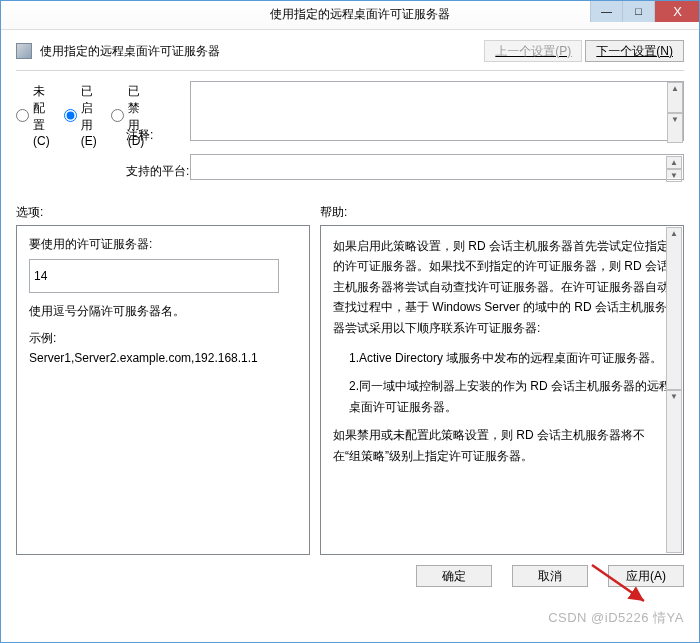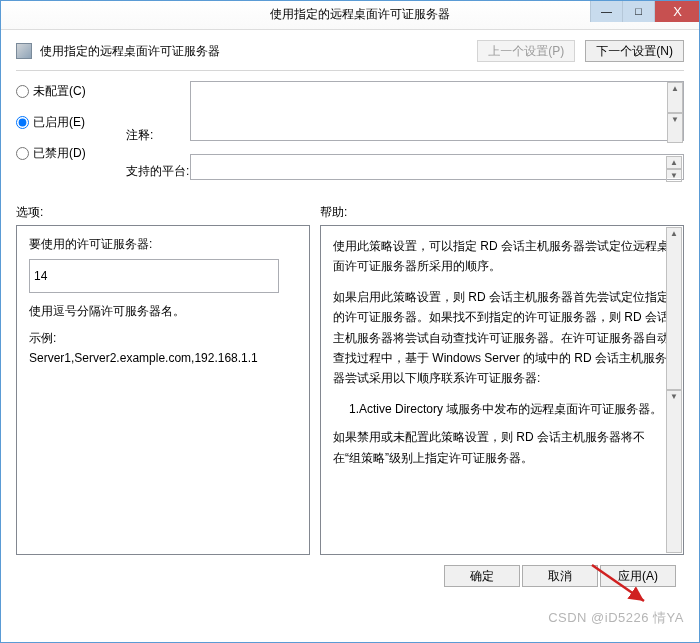--- a/index.html
+++ b/index.html
@@ -58,21 +58,22 @@
     .hdr-icon {
       width: 16px; height: 16px;
       background: linear-gradient(135deg, #d0d4d8, #8fa4b8);
       border: 1px solid #7a8a9a;
       margin-right: 8px;
     }
     .hdr-text { font-size: 12px; }
     .nav-btns {
       margin-left: auto;
       display: flex;
-      gap: 10px;
+      gap: 3px;
+      text-decoration: underline;
     }
     .btn {
       height: 22px;
       padding: 0 10px;
       font-size: 12px;
       background: #f0f0f0;
       border: 1px solid #adadad;
       cursor: default;
       display: inline-flex;
       align-items: center;
@@ -87,21 +88,21 @@
       border-top: 1px solid #d6d6d6;
       margin: 8px 0 10px 0;
     }
     .config-row {
       display: flex;
       align-items: flex-start;
     }
     .radio-col {
       width: 110px;
       display: flex;
-      flex-direction: column;
+      flex-direction: row;
       gap: 14px;
       padding-top: 2px;
     }
     .radio-item {
       display: flex;
       align-items: center;
       gap: 4px;
       font-size: 12px;
     }
     .radio-item input { margin: 0; }
@@ -184,22 +185,22 @@
       font-family: inherit;
     }
     .hint1 { margin-top: 10px; }
     .hint2 { margin-top: 10px; }
     .example { margin-top: 4px; word-break: break-all; }
     .help-p { margin-bottom: 10px; }
     .help-indent { padding-left: 16px; margin-bottom: 8px; }
     .footer {
       display: flex;
       justify-content: flex-end;
-      gap: 2px;
-      padding: 10px 24px 0 0;
+      gap: 20px;
+      padding: 10px 16px 0 0;
       position: relative;
     }
     .footer .btn { width: 76px; justify-content: center; }
     .arrow-overlay {
       position: absolute;
       right: 42px;
       bottom: 32px;
       pointer-events: none;
     }
     .watermark {
@@ -298,23 +299,23 @@
 
   <div class="panels">
     <div class="panel left">
       <div class="opt-label">要使用的许可证服务器:</div>
       <input class="text-input" value="14" style="">
       <div class="hint1">使用逗号分隔许可服务器名。</div>
       <div class="hint2">示例:</div>
       <div class="example">Server1,Server2.example.com,192.168.1.1</div>
     </div>
     <div class="panel right">
-      <div class="help-p">使用此策略设置，可以指定 RD 会话主机服务器尝试定位远程桌面许可证服务器所采用的顺序。</div>
       <div class="help-p">如果启用此策略设置，则 RD 会话主机服务器首先尝试定位指定的许可证服务器。如果找不到指定的许可证服务器，则 RD 会话主机服务器将尝试自动查找许可证服务器。在许可证服务器自动查找过程中，基于 Windows Server 的域中的 RD 会话主机服务器尝试采用以下顺序联系许可证服务器:</div>
       <div class="help-indent">1.Active Directory 域服务中发布的远程桌面许可证服务器。</div>
+      <div class="help-indent">2.同一域中域控制器上安装的作为 RD 会话主机服务器的远程桌面许可证服务器。</div>
       <div class="help-p">如果禁用或未配置此策略设置，则 RD 会话主机服务器将不在“组策略”级别上指定许可证服务器。</div>
       <div class="scroll-arrows">
           <span>▲</span>
           <span>▼</span>
         </div>
     </div>
   </div>
 
 </div>
 

